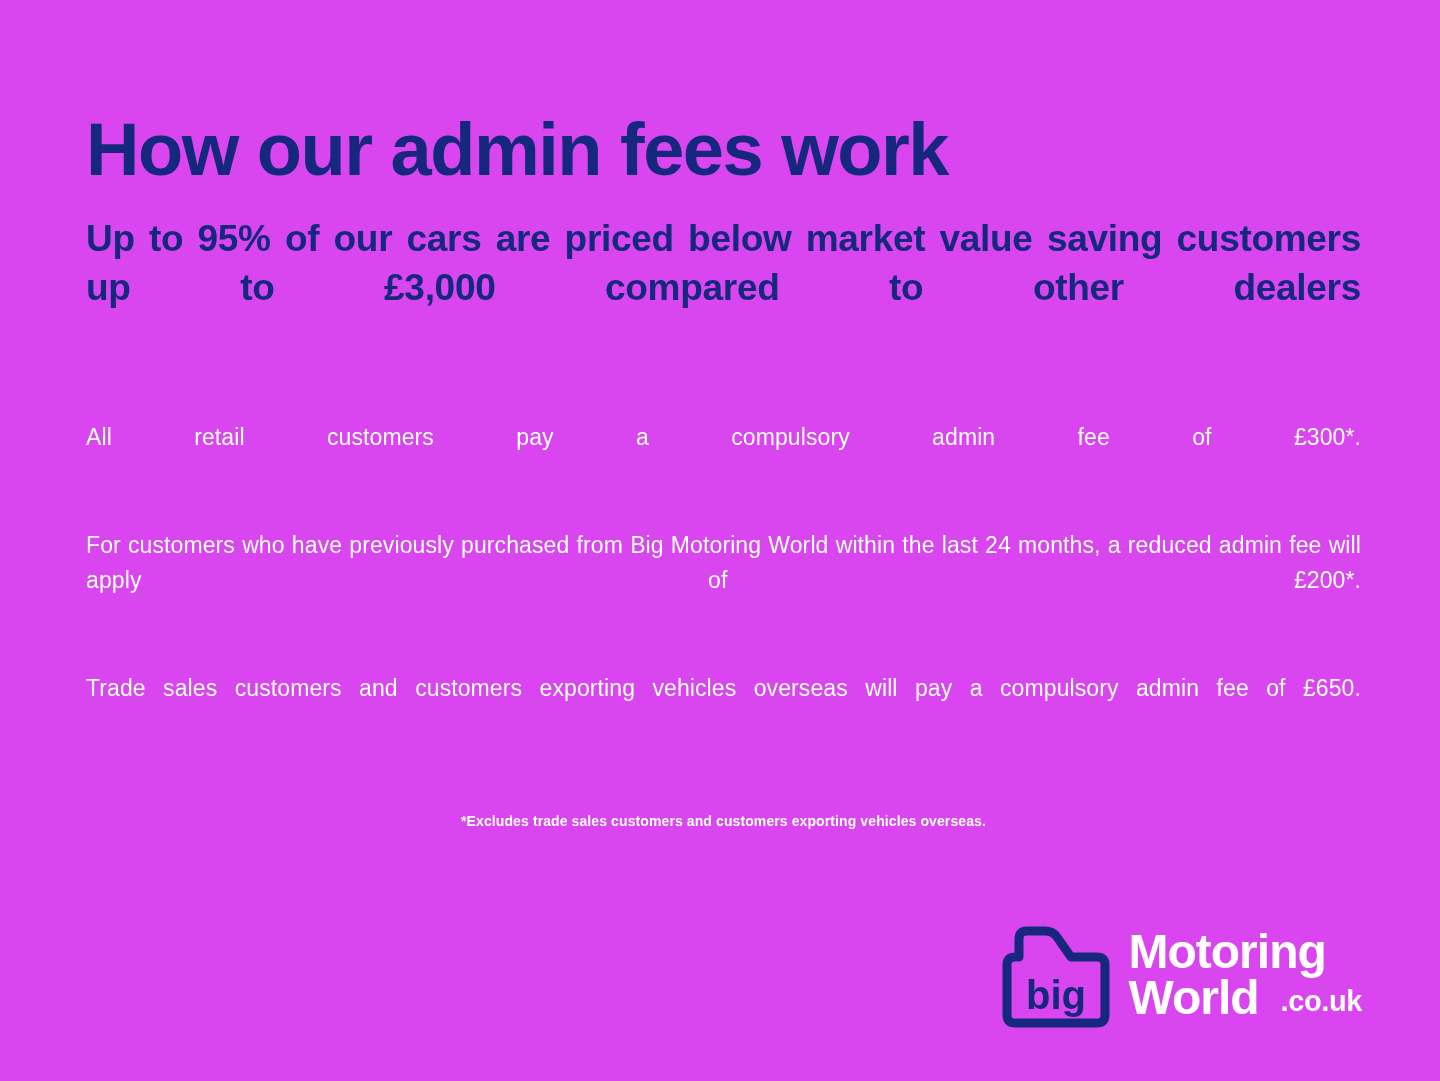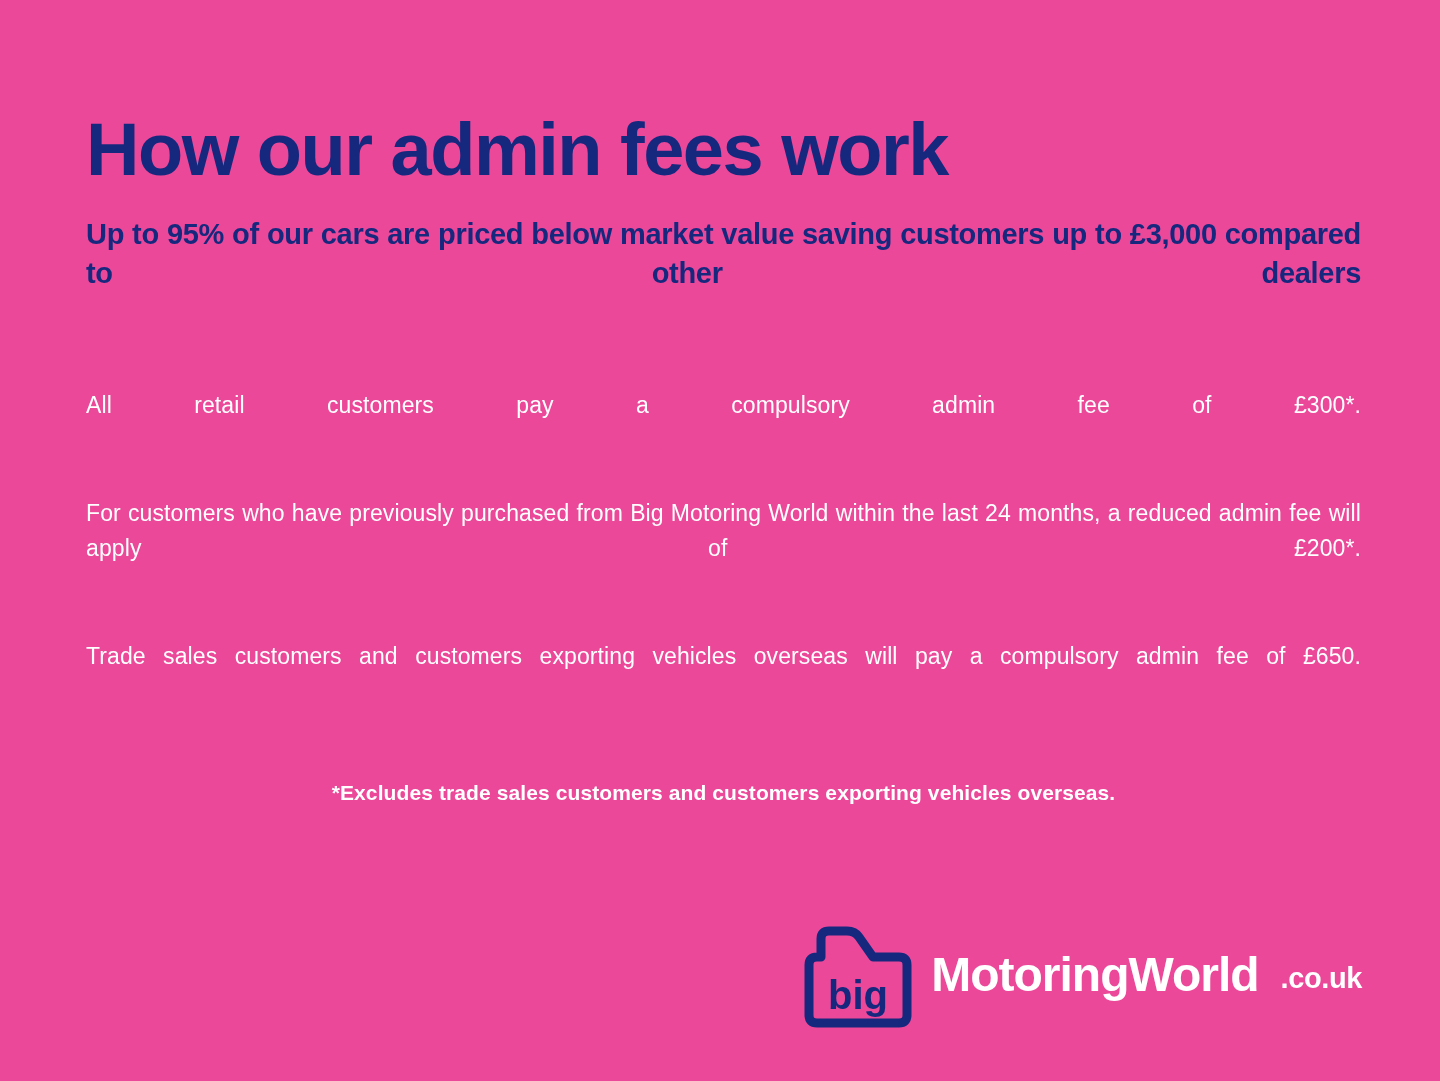--- a/index.html
+++ b/index.html
@@ -10,21 +10,21 @@
     width: 1440px;
     height: 1081px;
     background: #2ad9f4;
     font-family: "Liberation Sans", sans-serif;
     overflow: hidden;
   }
   .slide {
     position: relative;
     width: 1440px;
     height: 1081px;
-    background: #ec4899;
+    background: #d946ef;
     box-sizing: border-box;
     padding: 0;
   }
   .content {
     position: absolute;
     left: 86px;
     top: 0;
     width: 1278px;
   }
   .headline {
@@ -34,21 +34,21 @@
     line-height: 1.02;
     font-weight: 800;
     letter-spacing: -1.5px;
     color: #16287e;
     font-family: "Liberation Sans", sans-serif;
   }
   .subhead {
     margin: 0;
     padding-top: 28px;
     width: 1275px;
-    font-size: 29px;
+    font-size: 37px;
     line-height: 1.32;
     font-weight: 800;
     letter-spacing: -0.3px;
     color: #16287e;
     text-align: justify;
     text-justify: inter-word;
     font-family: "Liberation Sans", sans-serif;
   }
   .subhead::after {
     content: "";
@@ -73,40 +73,40 @@
   }
   .gap-1 { height: 58px; }
   .gap-2 { height: 38px; }
   .gap-3 { height: 38px; }
   .footnote {
     margin: 0;
     padding-top: 72px;
     width: 1275px;
     text-align: center;
     color: #ffffff;
-    font-size: 21px;
+    font-size: 14px;
     font-weight: 700;
     letter-spacing: 0.1px;
   }
   .logo {
     position: absolute;
     right: 78px;
     bottom: 52px;
     display: flex;
     align-items: center;
     gap: 14px;
   }
   .logo-mark {
     width: 118px;
     height: 104px;
     position: relative;
   }
   .logo-words {
     display: flex;
-    flex-direction: row;
+    flex-direction: column;
     line-height: 0.95;
     padding-bottom: 4px;
   }
   .logo-words .w1, .logo-words .w2 {
     color: #ffffff;
     font-size: 48px;
     font-weight: 800;
     letter-spacing: -1px;
   }
   .logo-words .w2row {

